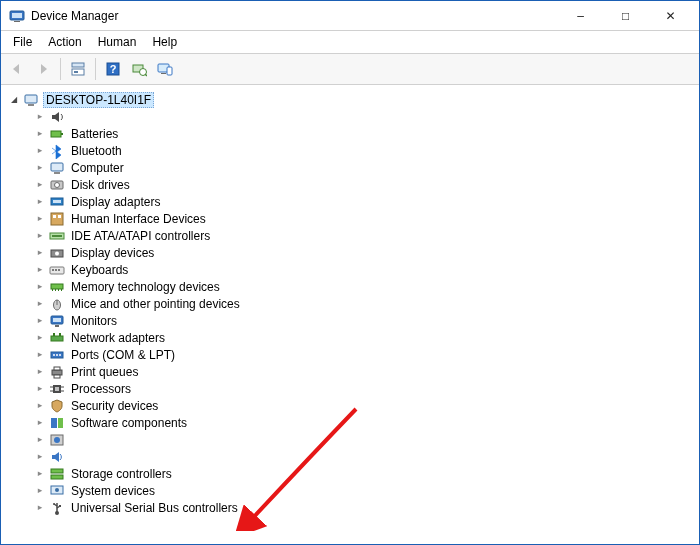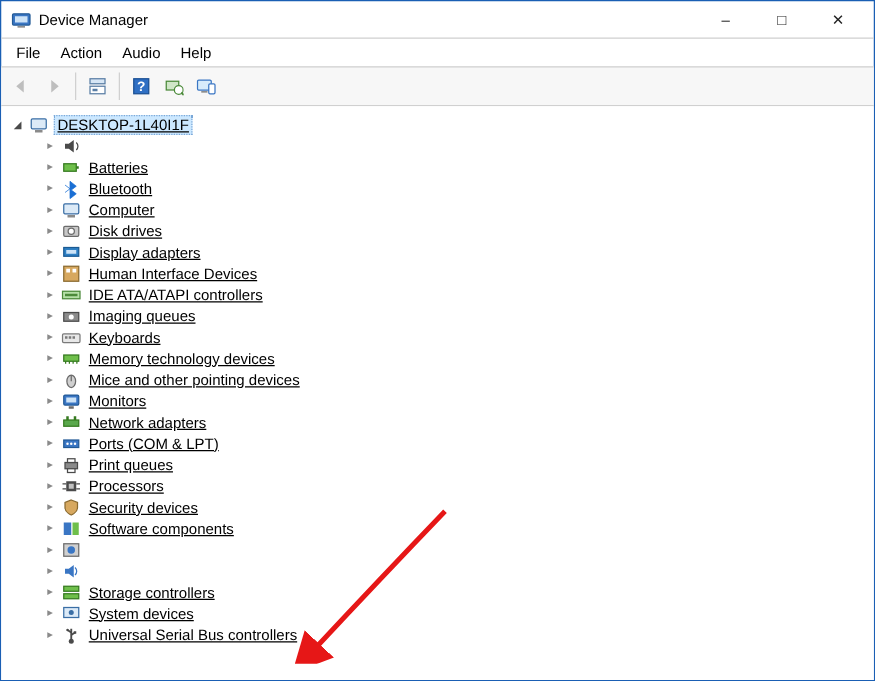--- a/index.html
+++ b/index.html
@@ -20,21 +20,21 @@
   .tool-btn { width:24px; height:24px; display:flex; align-items:center; justify-content:center; border:1px solid transparent; }
   .tool-btn.disabled { opacity:0.4; }
   .tool-sep { width:1px; height:22px; background:#d0d0d0; margin:0 3px; }
   
   .tree-area { flex:1; overflow:auto; padding:6px 4px 6px 6px; background:#fff; }
   .tree-root { list-style:none; margin:0; padding:0; }
   .tree-root ul { list-style:none; margin:0; padding:0 0 0 0; }
   .node { display:flex; align-items:center; height:17px; white-space:nowrap; }
   .expander { width:14px; height:14px; display:flex; align-items:center; justify-content:center; color:#6a6a6a; font-size:9px; line-height:1; font-family:"Segoe UI Symbol",sans-serif; cursor:pointer; }
   .node-icon { width:16px; height:16px; margin:0 4px 0 2px; display:flex; align-items:center; justify-content:center; }
-  .node-label { font-size:12px; padding:1px 2px;text-decoration:underline; }
+  .node-label { font-size:12px; padding:1px 2px; }
   .root-row .node-label { background:#cce8ff; border:1px dotted #7aa7d7; padding:0 2px; }
   .child-row { padding-left:26px; }
   
   .arrow-overlay { position:absolute; pointer-events:none; }
   svg { display:block; }
 </style>
 </head>
 <body>
 
 <div class="window">
@@ -52,21 +52,21 @@
     <div class="win-controls">
       <div class="win-btn">–</div>
       <div class="win-btn">□</div>
       <div class="win-btn">✕</div>
     </div>
   </div>
 
   <div class="menubar">
     <span class="menu-item">File</span>
     <span class="menu-item">Action</span>
-    <span class="menu-item">Audio</span>
+    <span class="menu-item">Human</span>
     <span class="menu-item">Help</span>
   </div>
 
   <div class="toolbar">
     <div class="tool-btn disabled">
       <svg width="16" height="14" viewBox="0 0 16 14">
           <path d="M10 2 L4 7 L10 12 Z" fill="#6a6a6a"></path>
         </svg>
     </div>
     <div class="tool-btn disabled">
@@ -216,21 +216,21 @@
             </li>
             <li>
               <div class="node child-row">
        <span class="expander" style="color: rgb(138, 138, 138); font-size: 9px;">▸</span>
        <span class="node-icon">
                   <svg width="16" height="16" viewBox="0 0 16 16">
                     <rect x="2" y="5" width="12" height="7" fill="#8c8c8c" stroke="#4a4a4a"></rect>
                     <circle cx="8" cy="8.5" r="2" fill="#fff"></circle>
                   </svg>
                 </span>
-       <span class="node-label">Imaging queues</span>
+       <span class="node-label">Display devices</span>
      </div>
             </li>
             <li>
               <div class="node child-row">
        <span class="expander" style="color: rgb(138, 138, 138); font-size: 9px;">▸</span>
        <span class="node-icon">
                   <svg width="16" height="16" viewBox="0 0 16 16">
                     <rect x="1" y="5" width="14" height="7" rx="1" fill="#e8e8e8" stroke="#7a7a7a"></rect>
                     <rect x="3" y="7" width="2" height="2" fill="#7a7a7a"></rect>
                     <rect x="6" y="7" width="2" height="2" fill="#7a7a7a"></rect>

